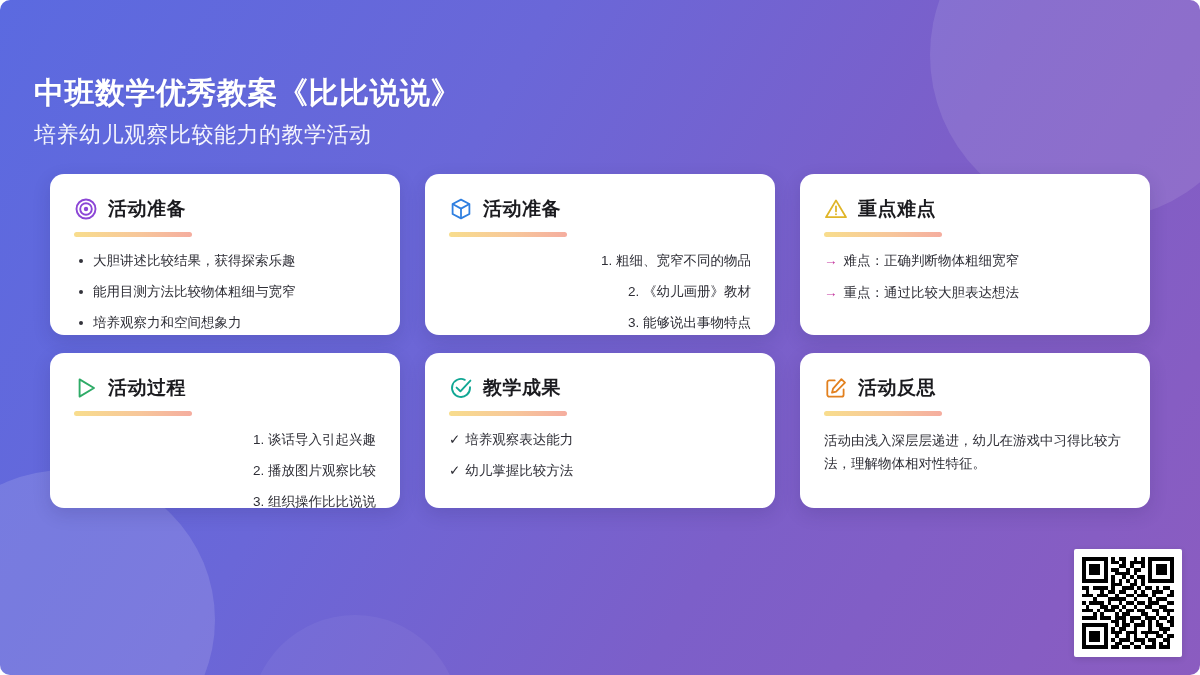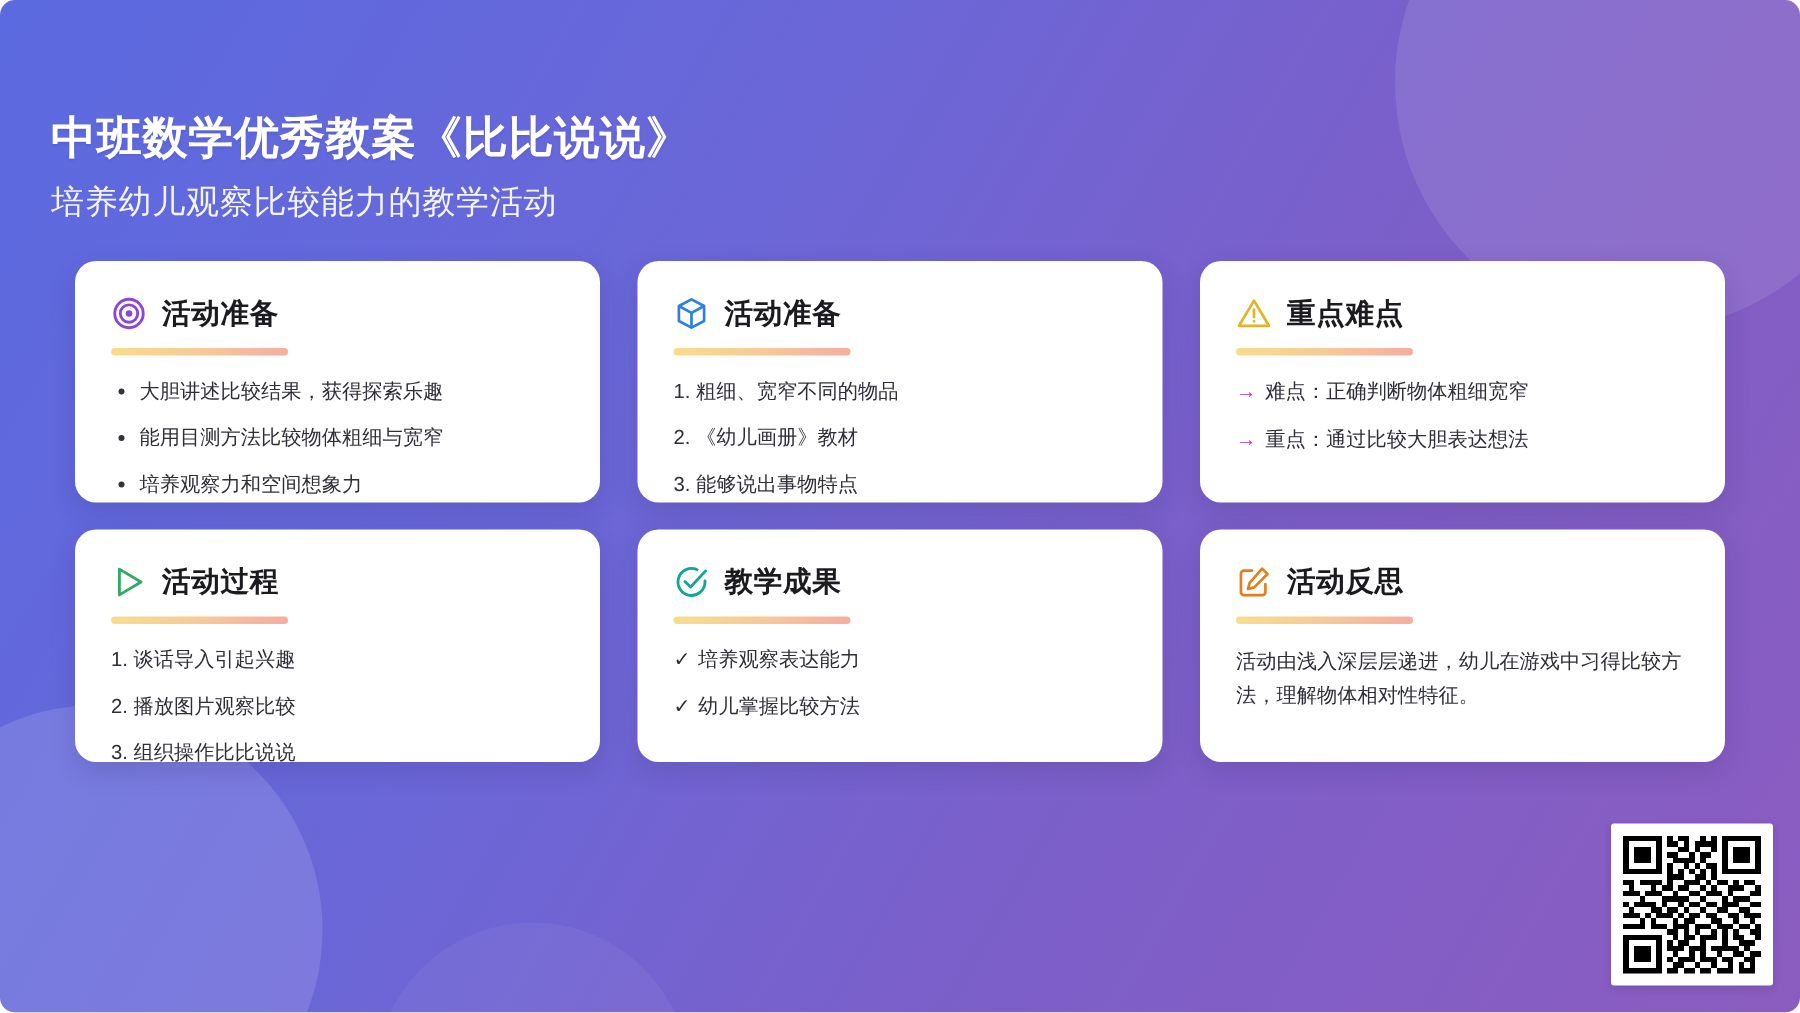--- a/index.html
+++ b/index.html
@@ -129,21 +129,21 @@
   }
   ul.bullets li::before {
     content: "";
     position: absolute;
     left: 5px; top: 8px;
     width: 4px; height: 4px;
     background: #33333b;
     border-radius: 50%;
   }
 
-  ol.numbered { list-style: none; counter-reset: n; }
+  ol.numbered { list-style: none; counter-reset: n; text-align: right; }
   ol.numbered li {
     counter-increment: n;
     margin-bottom: 10px;
   }
   ol.numbered li::before {
     content: counter(n) ". ";
     color: #2e2e36;
   }
 
   ul.arrows { list-style: none; }

